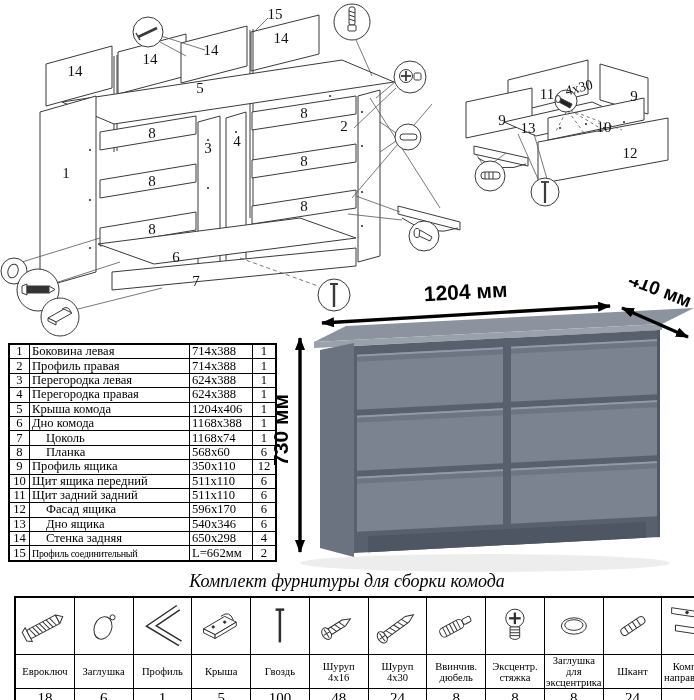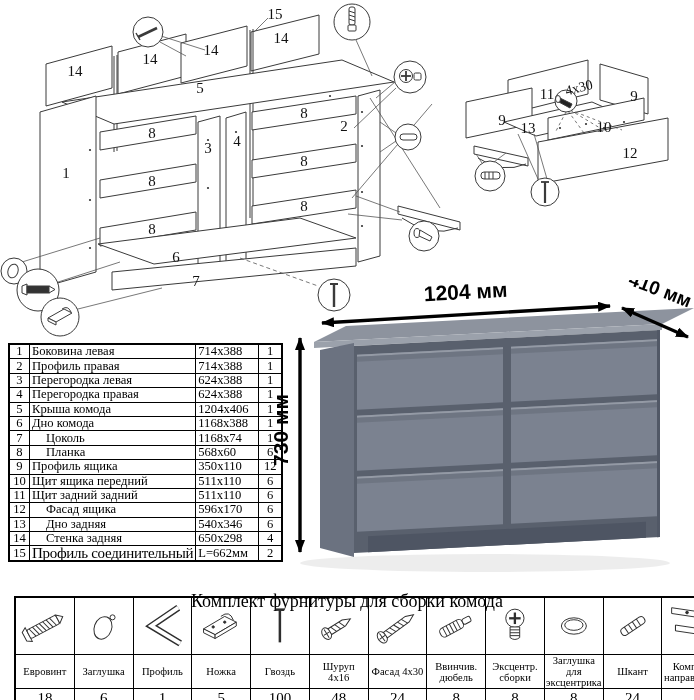--- a/index.html
+++ b/index.html
@@ -7,25 +7,25 @@
        font-family:"Liberation Serif",serif;color:#000;}
   .abs{position:absolute;}
   
   #parts-table{left:8px;top:343px;border-collapse:collapse;table-layout:fixed;}
   #parts-table td{border:1px solid #000;height:13.4px;line-height:13px;font-size:12.6px;
                   padding:0 2px;white-space:nowrap;overflow:hidden;}
   #parts-table{border:2px solid #000;}
   #parts-table .c-num{text-align:center;width:19px;padding:0;}
   #parts-table .c-name{width:141px;text-align:left;}
   #parts-table .c-name.indent{padding-left:16px;}
-  #parts-table .c-name.condensed{font-size:15px;letter-spacing:-0.3px;}
+  #parts-table .c-name.condensed{font-size:10px;letter-spacing:-0.3px;}
   #parts-table .c-size{width:58px;text-align:left;}
   #parts-table .c-qty{width:22px;text-align:center;padding:0;}
   
-  #hw-title{left:0;top:591px;width:694px;text-align:center;font-size:18px;}
+  #hw-title{left:0;top:571px;width:694px;text-align:center;font-size:18px;font-style:italic;}
   #hw-table{left:14px;top:596px;border-collapse:collapse;table-layout:fixed;border:2px solid #000;}
   #hw-table td{border:1px solid #000;text-align:center;vertical-align:middle;padding:0;overflow:hidden;}
   #hw-table tr.hw-icons td{height:56px;}
   #hw-table tr.hw-labels td{height:26px;font-size:10.6px;line-height:11px;padding:0 1px;}
   #hw-table tr.hw-qty td{height:19px;font-size:15px;line-height:15px;}
   .hw-icon{display:block;margin:1px auto;height:52px;}
   svg text{user-select:none;}
 </style>
 </head>
 <body>
@@ -364,21 +364,21 @@
         <td class="c-qty">6</td>
       </tr>
     <tr>
         <td class="c-num">12</td>
         <td class="c-name indent">Фасад ящика</td>
         <td class="c-size">596x170</td>
         <td class="c-qty">6</td>
       </tr>
     <tr>
         <td class="c-num">13</td>
-        <td class="c-name indent">Дно задняя</td>
+        <td class="c-name indent">Дно ящика</td>
         <td class="c-size">540x346</td>
         <td class="c-qty">6</td>
       </tr>
     <tr>
         <td class="c-num">14</td>
         <td class="c-name indent">Стенка задняя</td>
         <td class="c-size">650x298</td>
         <td class="c-qty">4</td>
       </tr>
     <tr>
@@ -528,29 +528,29 @@
           <circle cx="26" cy="13" r="1.4" fill="#2e2e2e"></circle>
             <circle cx="52" cy="17" r="1.4" fill="#2e2e2e"></circle>
           <circle cx="78" cy="21" r="1.4" fill="#2e2e2e"></circle>
           <polygon points="14,26 108,40 108,46 14,32"></polygon>
           <circle cx="102" cy="42" r="3"></circle>
           <line x1="14" y1="32" x2="14" y2="26"></line>
         </svg>
       </td>
     </tr>
     <tr class="hw-labels">
-      <td>Евровинт</td>
+      <td>Евроключ</td>
       <td>Заглушка</td>
       <td>Профиль</td>
-      <td>Ножка</td>
+      <td>Крыша</td>
       <td>Гвоздь</td>
       <td>Шуруп 4х16</td>
-      <td>Фасад 4х30</td>
+      <td>Шуруп 4х30</td>
       <td>Ввинчив. дюбель</td>
-      <td>Эксцентр. сборки</td>
+      <td>Эксцентр. стяжка</td>
       <td>Заглушка для эксцентрика</td>
       <td>Шкант</td>
       <td>Комплект роликовых направляющих L=350мм</td>
     </tr>
     <tr class="hw-qty">
       <td>18</td>
       <td>6</td>
       <td>1</td>
       <td>5</td>
       <td>100</td>

